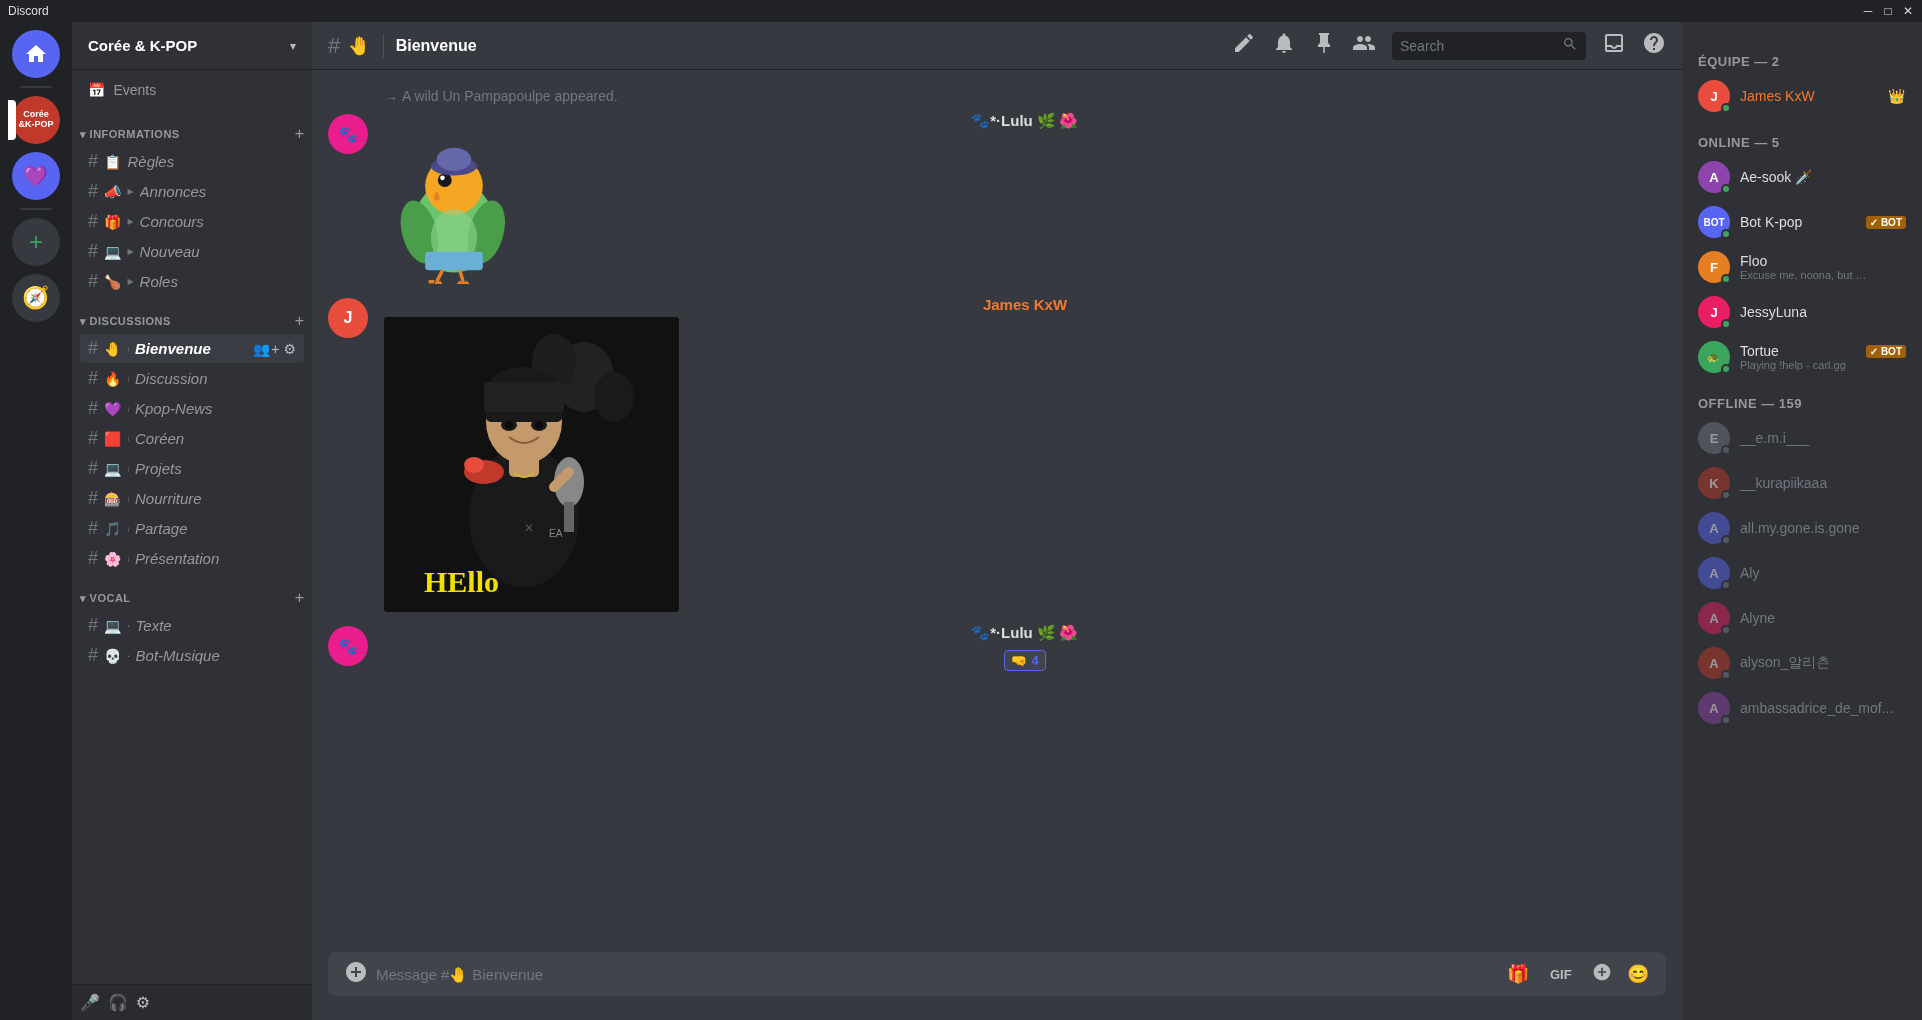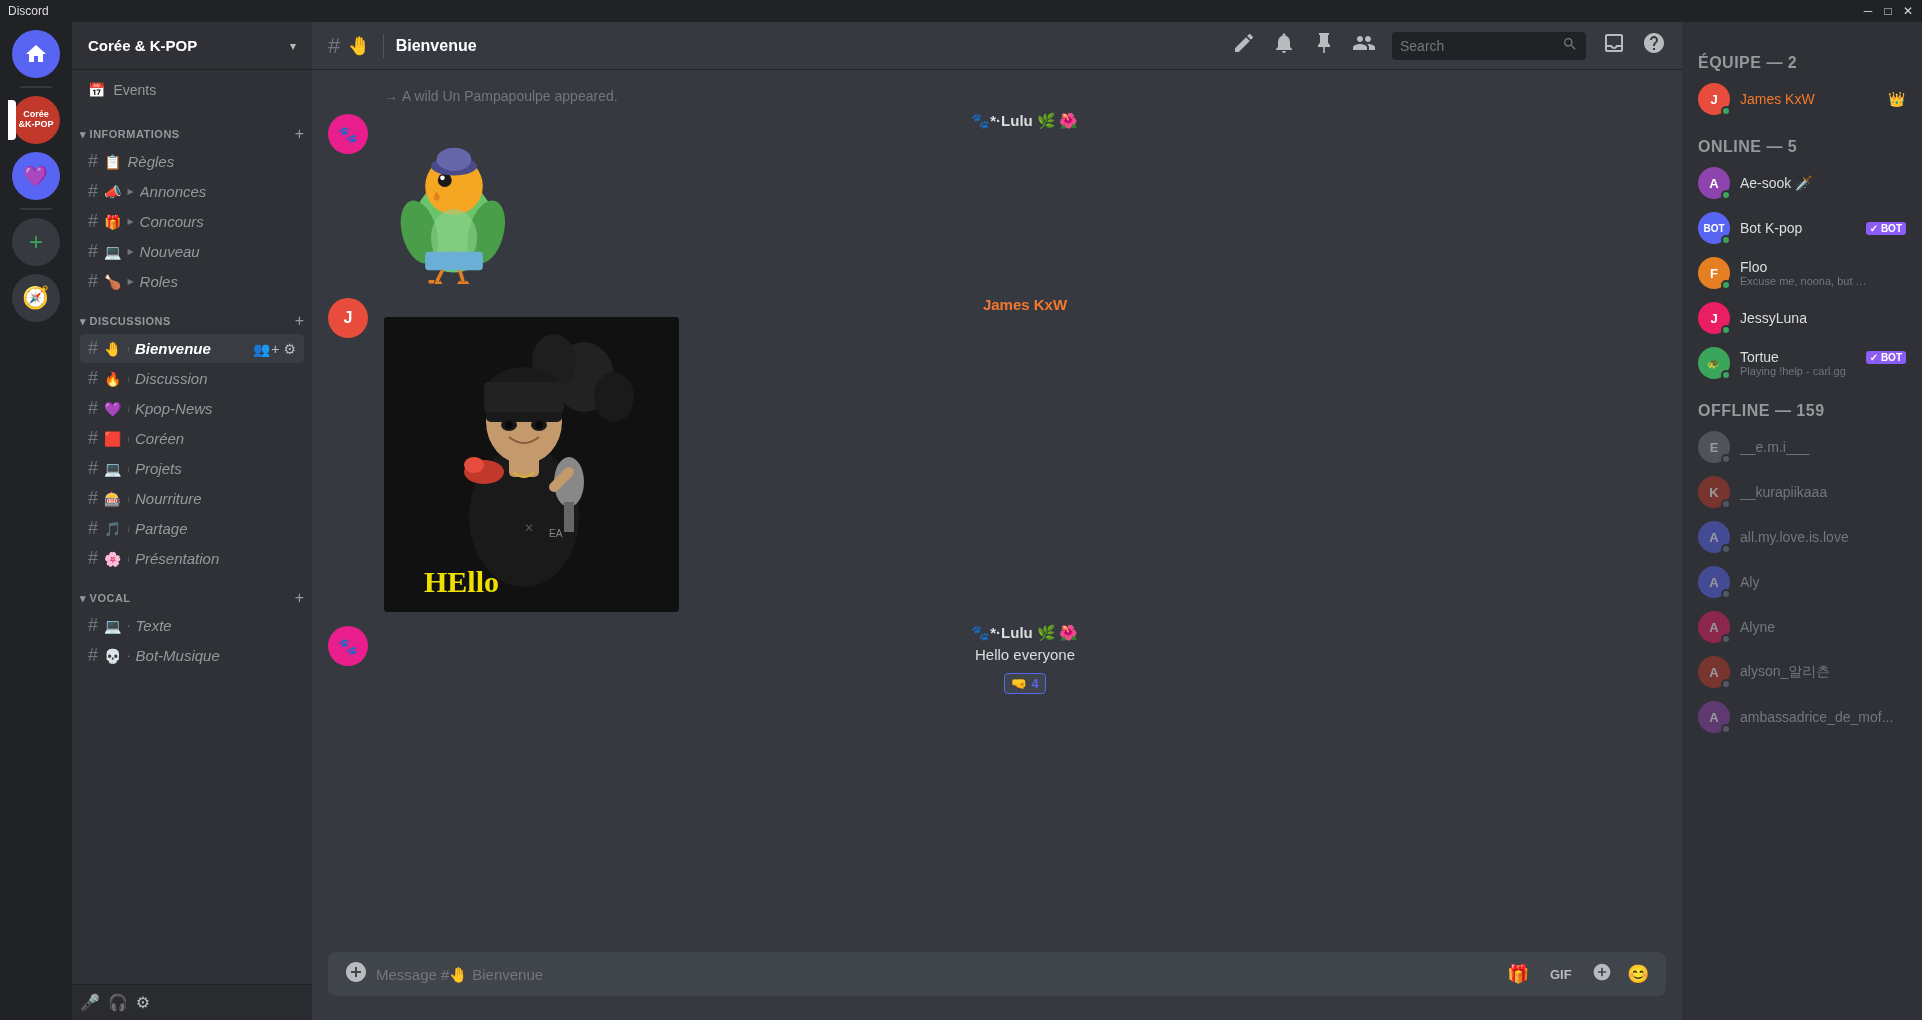--- a/index.html
+++ b/index.html
@@ -290,21 +290,21 @@
 
     
     .member-list {
       width: 240px;
       background: #2f3136;
       padding: 16px 8px;
       overflow-y: auto;
       flex-shrink: 0;
     }
     .member-category {
-      font-size: 16px;
+      font-size: 13px;
       font-weight: 700;
       text-transform: uppercase;
       color: #96989d;
       letter-spacing: 0.5px;
       padding: 16px 8px 4px 8px;
     }
     .member-item {
       display: flex;
       align-items: center;
       gap: 10px;
@@ -341,21 +341,21 @@
     .member-name.orange { color: #f4782d; }
     .member-name.muted { color: #72767d; }
     .member-badge {
       background: #5865f2;
       color: white;
       font-size: 10px;
       font-weight: 700;
       padding: 1px 4px;
       border-radius: 3px;
     }
-    .member-badge.bot { background: #8b5cf6; }
+    .member-badge.bot { background: #a16207; }
     .member-sub-text { font-size: 11px; color: #72767d; white-space: nowrap; overflow: hidden; text-overflow: ellipsis; max-width: 130px; }
     .member-info { display: flex; flex-direction: column; flex: 1; overflow: hidden; }
     .member-name-row { display: flex; align-items: center; gap: 4px; }
     .crown-icon { font-size: 14px; }
 
     
     ::-webkit-scrollbar { width: 8px; }
     ::-webkit-scrollbar-track { background: transparent; }
     ::-webkit-scrollbar-thumb { background: #202225; border-radius: 4px; }
     .channel-bullet { font-size: 8px; color: #72767d; }
@@ -677,21 +677,20 @@
               </svg>
             </div>
           </div>
         </div>
       </div>
 
       <div class="message-group">
         <div class="avatar lulu">🐾</div>
         <div class="message-content-wrap">
           <div class="message-author">🐾*·Lulu 🌿 🌺</div>
-          <div class="message-text">Hello everyone</div>
           <div style="margin-top:4px;">
             <div class="reaction">
               <span>🤜</span>
               <span class="reaction-count">4</span>
             </div>
           </div>
         </div>
       </div>
 
     </div>
@@ -812,21 +811,21 @@
         <div class="status-dot offline"></div>
       </div>
       <span class="member-name muted">__kurapiikaaa</span>
     </div>
 
     <div class="member-item">
       <div class="member-avatar" style="background:#5865f2; opacity:0.5;">
         A
         <div class="status-dot offline"></div>
       </div>
-      <span class="member-name muted">all.my.love.is.love</span>
+      <span class="member-name muted">all.my.gone.is.gone</span>
     </div>
 
     <div class="member-item">
       <div class="member-avatar" style="background:#5865f2; opacity:0.5;">
         A
         <div class="status-dot offline"></div>
       </div>
       <span class="member-name muted">Aly</span>
     </div>
 

